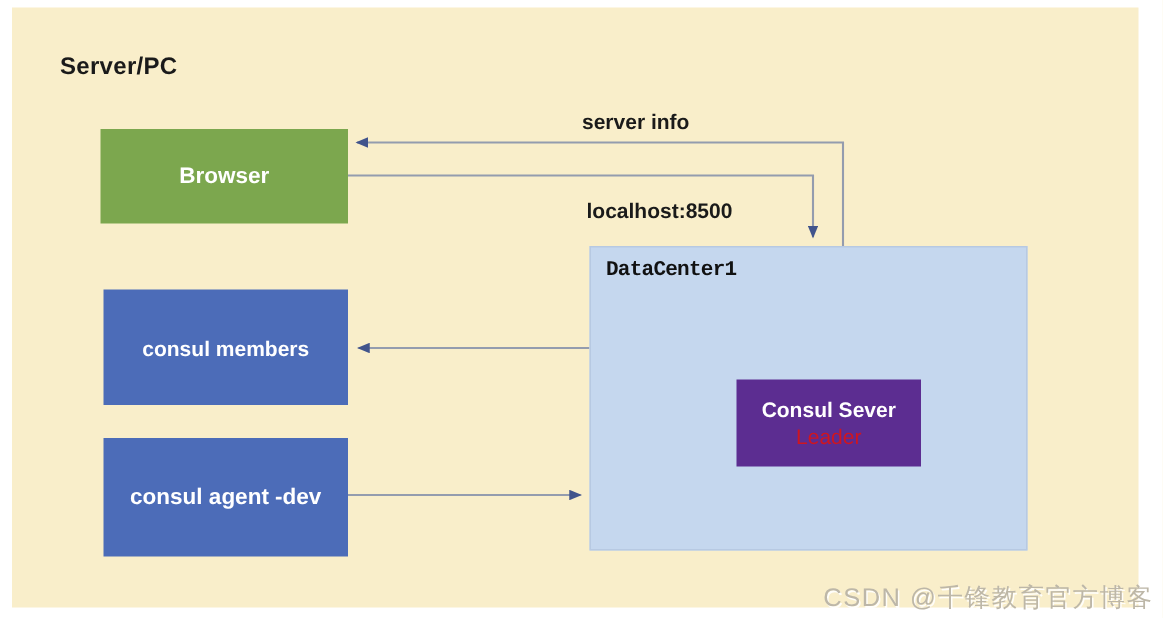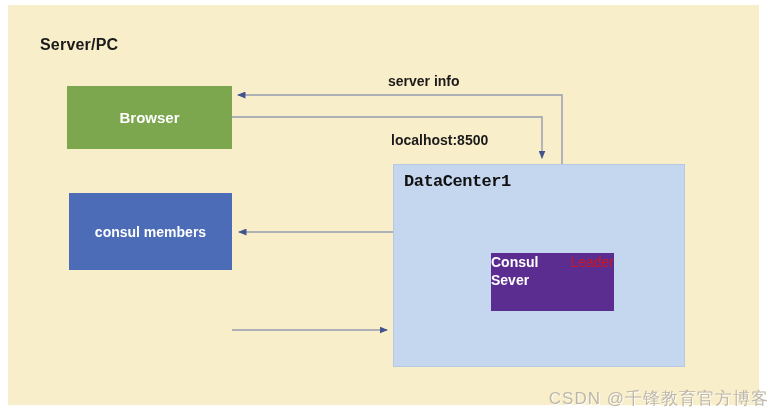--- a/index.html
+++ b/index.html
@@ -31,26 +31,26 @@
     left:69px;top:292px;width:163px;height:79px;
     background:#4c6cb8;font-size:15px;
   }
   .datacenter{
     position:absolute;left:393px;top:164px;width:292px;height:203px;
     background:#c5d7ee;border:1px solid #b7c9e2;box-sizing:border-box;
   }
   .dc-label{
     position:absolute;left:10px;top:7px;
     font-family:"Liberation Mono",monospace;
-    font-size:17px;font-weight:bold;color:#111111;letter-spacing:-0.5px;text-align:right;
+    font-size:14px;font-weight:bold;color:#111111;letter-spacing:-0.5px;text-align:right;
   }
   .consul-server{
     position:absolute;left:491px;top:253px;width:123px;height:58px;
-    background:#5c2d91;display:flex;flex-direction:row;
-    justify-content:center;line-height:1.3;
+    background:#5c2d91;display:flex;flex-direction:column;
+    align-items:center;justify-content:center;line-height:1.3;
   }
   .cs-line1{color:#ffffff;font-weight:bold;font-size:14px;}
   .cs-line2{color:#cf1520;font-weight:normal;font-size:14px;}
   .edge-label{
     position:absolute;font-size:14px;font-weight:bold;color:#1a1a1a;
   }
   .lbl-serverinfo{left:360px;top:73px;margin-left:28px;}
   .lbl-localhost{left:363px;top:132px;margin-left:28px;}
   svg.wires{position:absolute;left:0;top:0;pointer-events:none;}
   .watermark{
@@ -85,20 +85,23 @@
   <div class="edge-label lbl-localhost">localhost:8500</div>
 
   <div class="node members">
     <span>consul members</span>
   </div>
 
   <div class="node browser">
     <span>Browser</span>
   </div>
 
+  <div class="node agent">
+    <span>consul agent -dev</span>
+  </div>
 
   <div class="datacenter">
     <div class="dc-label">DataCenter1</div>
   </div>
 
   <div class="consul-server">
     <div class="cs-line1">Consul Sever</div>
     <div class="cs-line2">Leader</div>
   </div>
 

